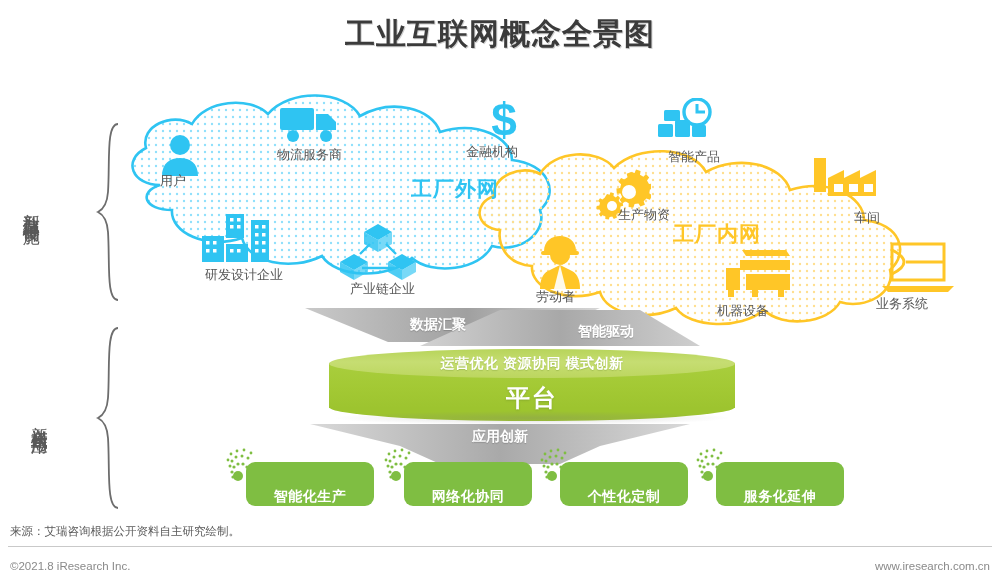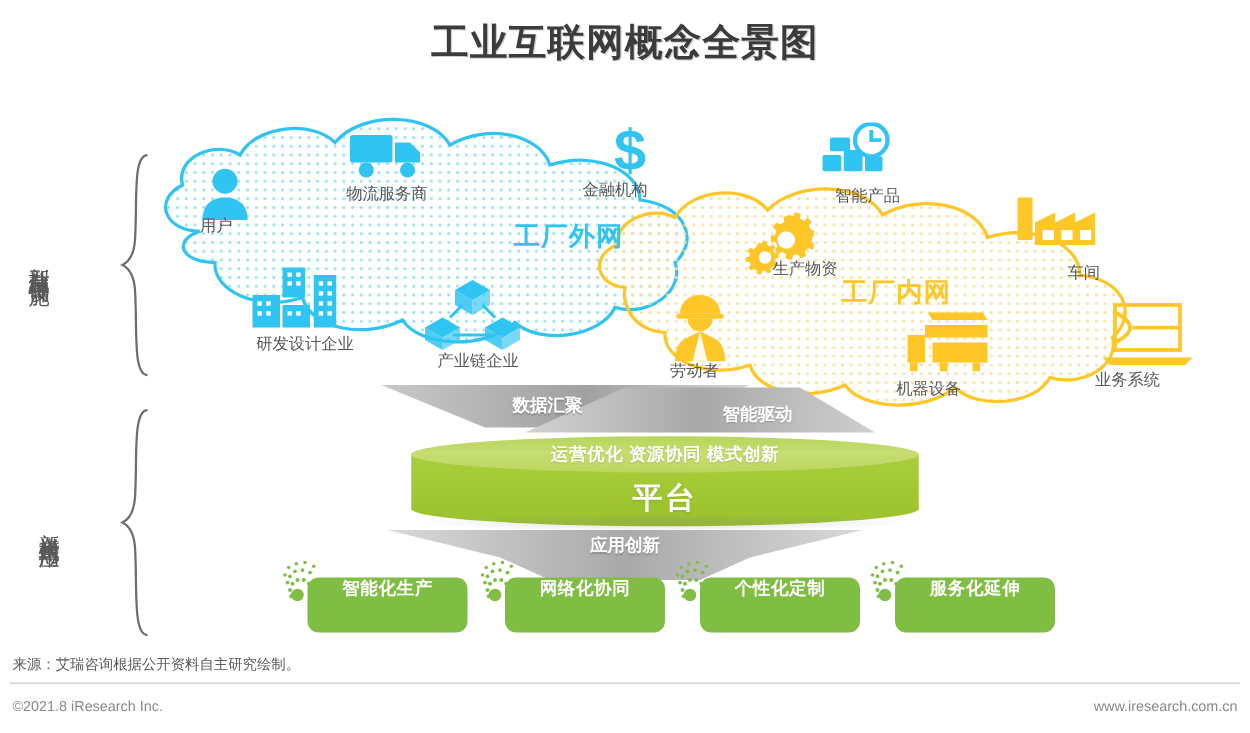--- a/index.html
+++ b/index.html
@@ -91,21 +91,21 @@
     color: #ffffff; font-weight: bold; font-size: 24px; letter-spacing: 2px;
     text-shadow: 0 1px 2px rgba(100,130,40,.4);
   }
 
   
   .apps { position: absolute; left: 0; top: 462px; width: 1000px; height: 56px; }
   .app-box {
     position: absolute; top: 0; width: 128px; height: 44px;
     background: #7fbe42; border-radius: 9px;
     color: #ffffff; font-weight: bold; font-size: 14px;
-    display: flex; align-items: flex-start; justify-content: center;
+    display: flex; align-items: flex-end; justify-content: center;
     letter-spacing: .5px;
   }
   .app-wifi { position: absolute; top: -14px; left: -22px; }
 
   
   .src-note {
     position: absolute; left: 10px; top: 524px;
     font-size: 11.5px; color: #5a5a5a; white-space: nowrap;
   }
   .rule { position: absolute; left: 8px; top: 546px; width: 984px; height: 1px; background: #c9c9c9; }

